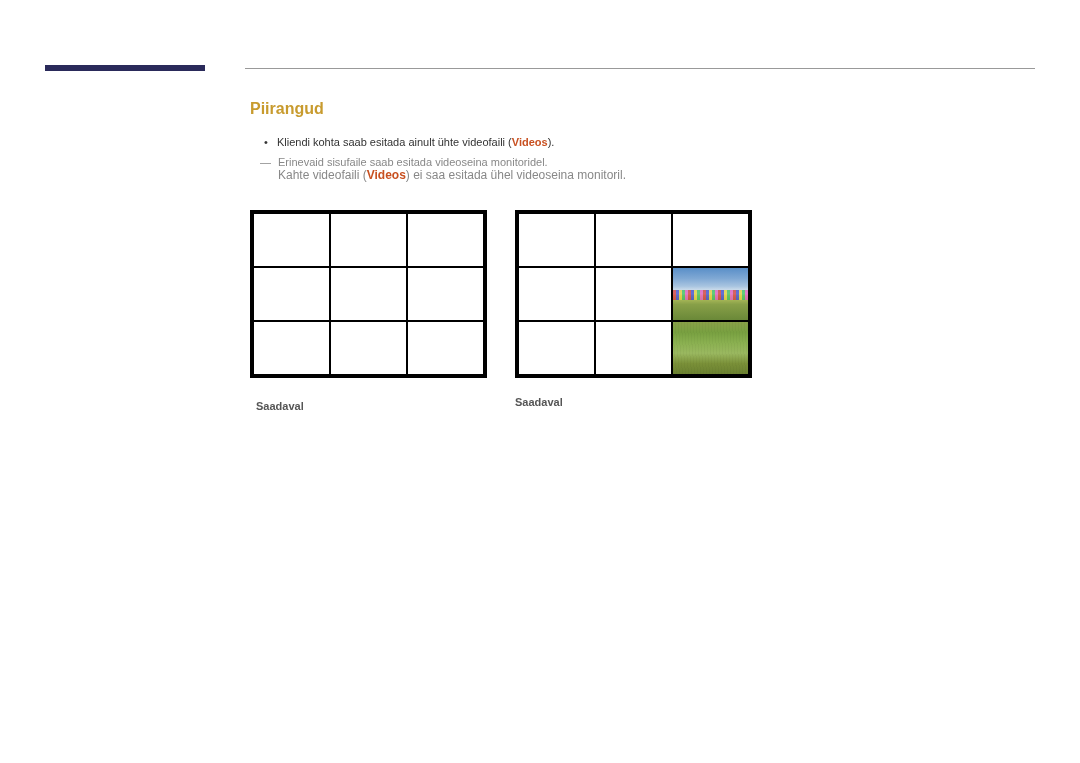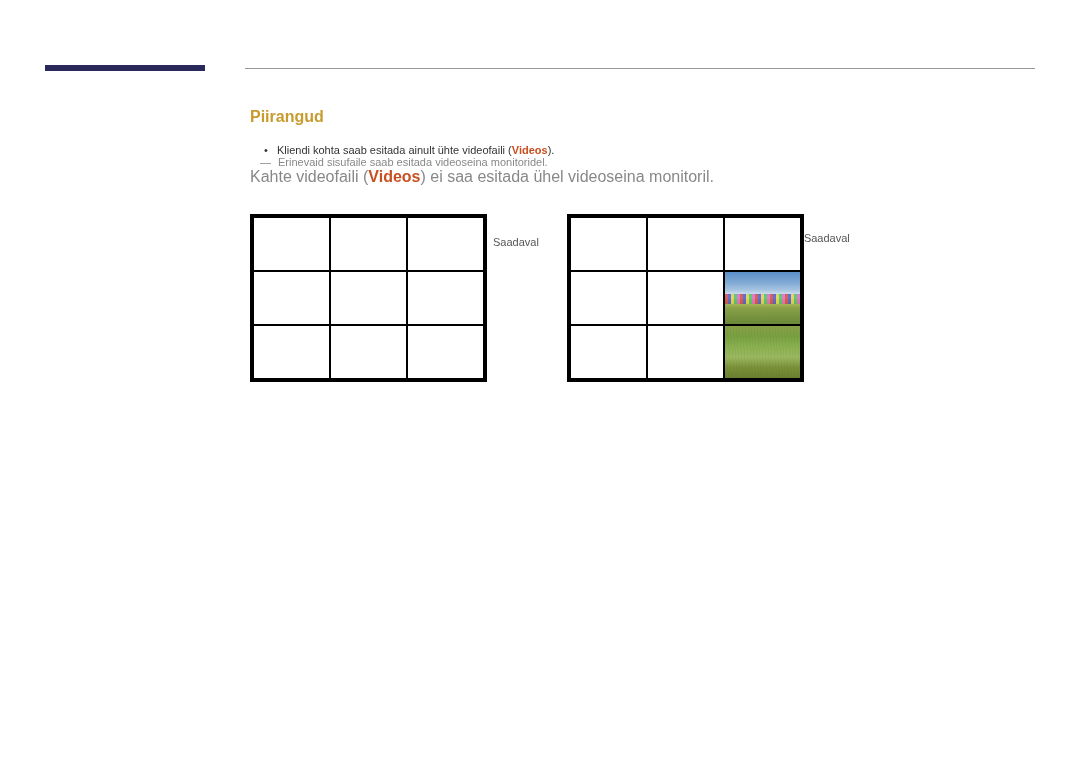--- a/index.html
+++ b/index.html
@@ -25,35 +25,35 @@
     .top-line {
       position: absolute;
       top: 68px;
       left: 245px;
       right: 45px;
       height: 1px;
       background: #999;
     }
     .content {
       position: absolute;
-      top: 108px;
+      top: 100px;
       left: 250px;
       right: 45px;
     }
     .section-title {
       color: #c89b2e;
       font-size: 16px;
       font-weight: bold;
       margin-bottom: 18px;
     }
     .bullet-line {
       font-size: 11px;
       color: #333;
       margin-left: 14px;
-      margin-bottom: 0;
+      margin-bottom: 8px;
     }
     .bullet-line::before {
       content: "• ";
       margin-right: 6px;
     }
     .highlight {
       color: #c85020;
       font-weight: bold;
     }
     .sub-line {
@@ -63,32 +63,34 @@
       margin-bottom: 0;
       position: relative;
     }
     .sub-line::before {
       content: "―";
       position: absolute;
       left: -18px;
       color: #888;
     }
     .sub-line2 {
-      font-size: 16px;
+      font-size: 12px;
       color: #888;
+      margin-left: 28px;
       margin-bottom: 4px;
     }
     .grids-container {
       display: flex;
       gap: 28px;
       margin-top: 28px;
     }
     .grid-block {
       display: flex;
-      flex-direction: row;
+      flex-direction: column;
+      font-weight: bold;
     }
     .grid {
       position: relative;
       width: 237px;
       height: 168px;
       border: 3px solid #000;
       display: grid;
       grid-template-columns: repeat(3, 1fr);
       grid-template-rows: repeat(3, 1fr);
     }

